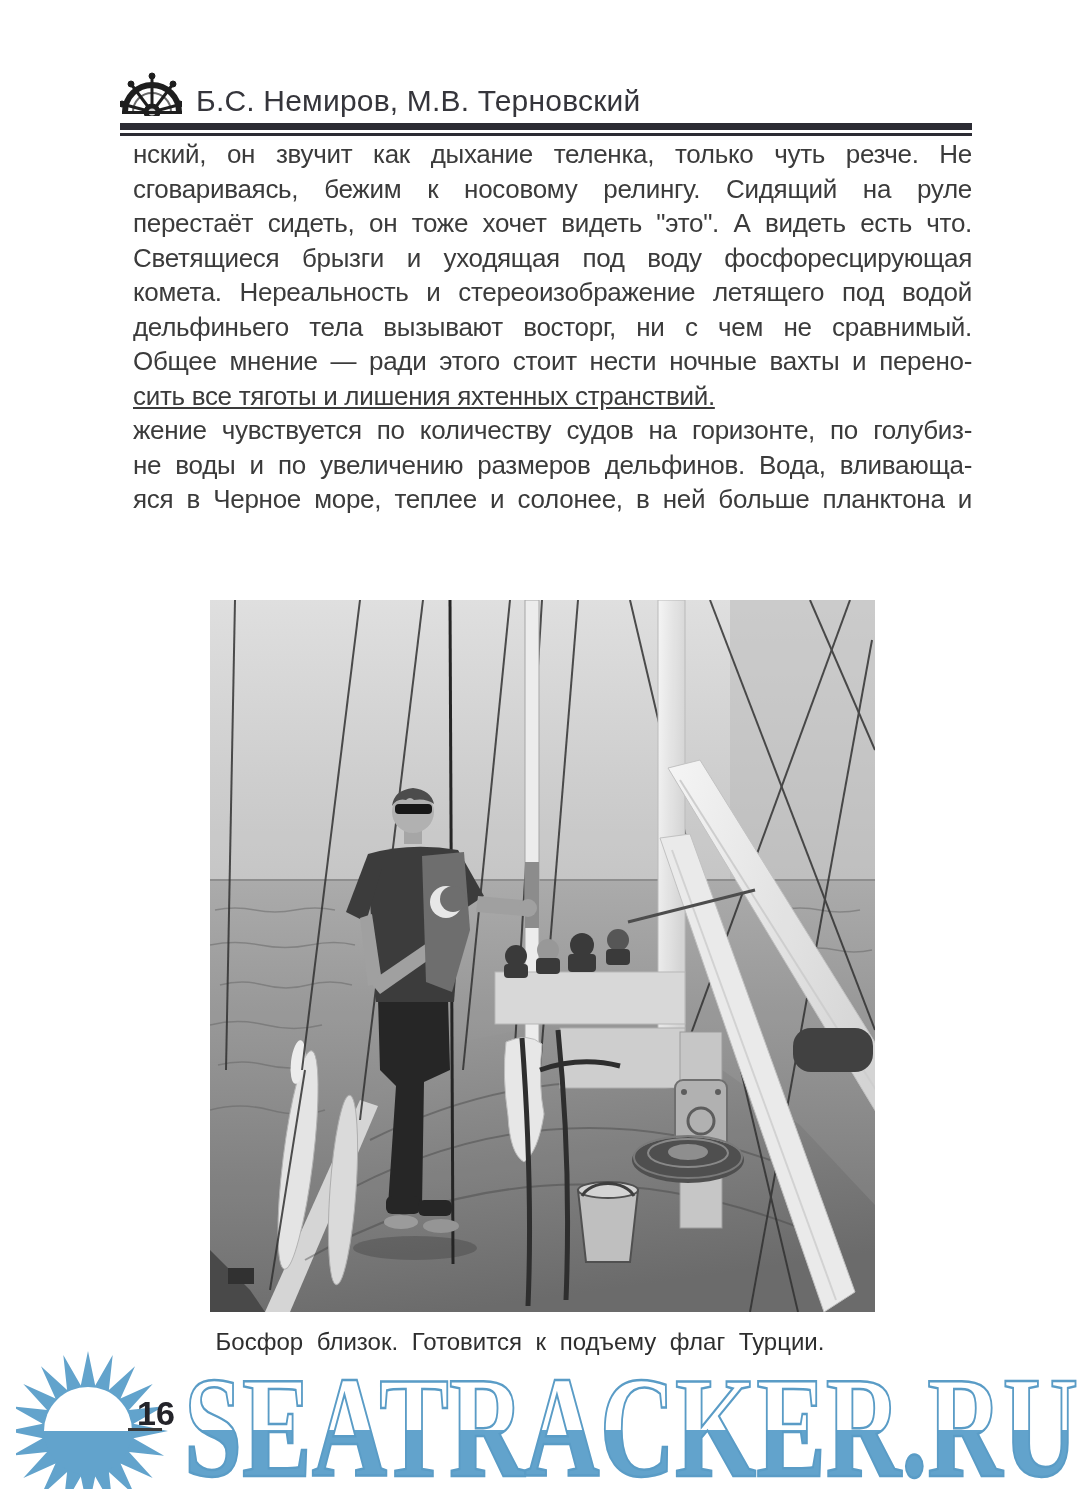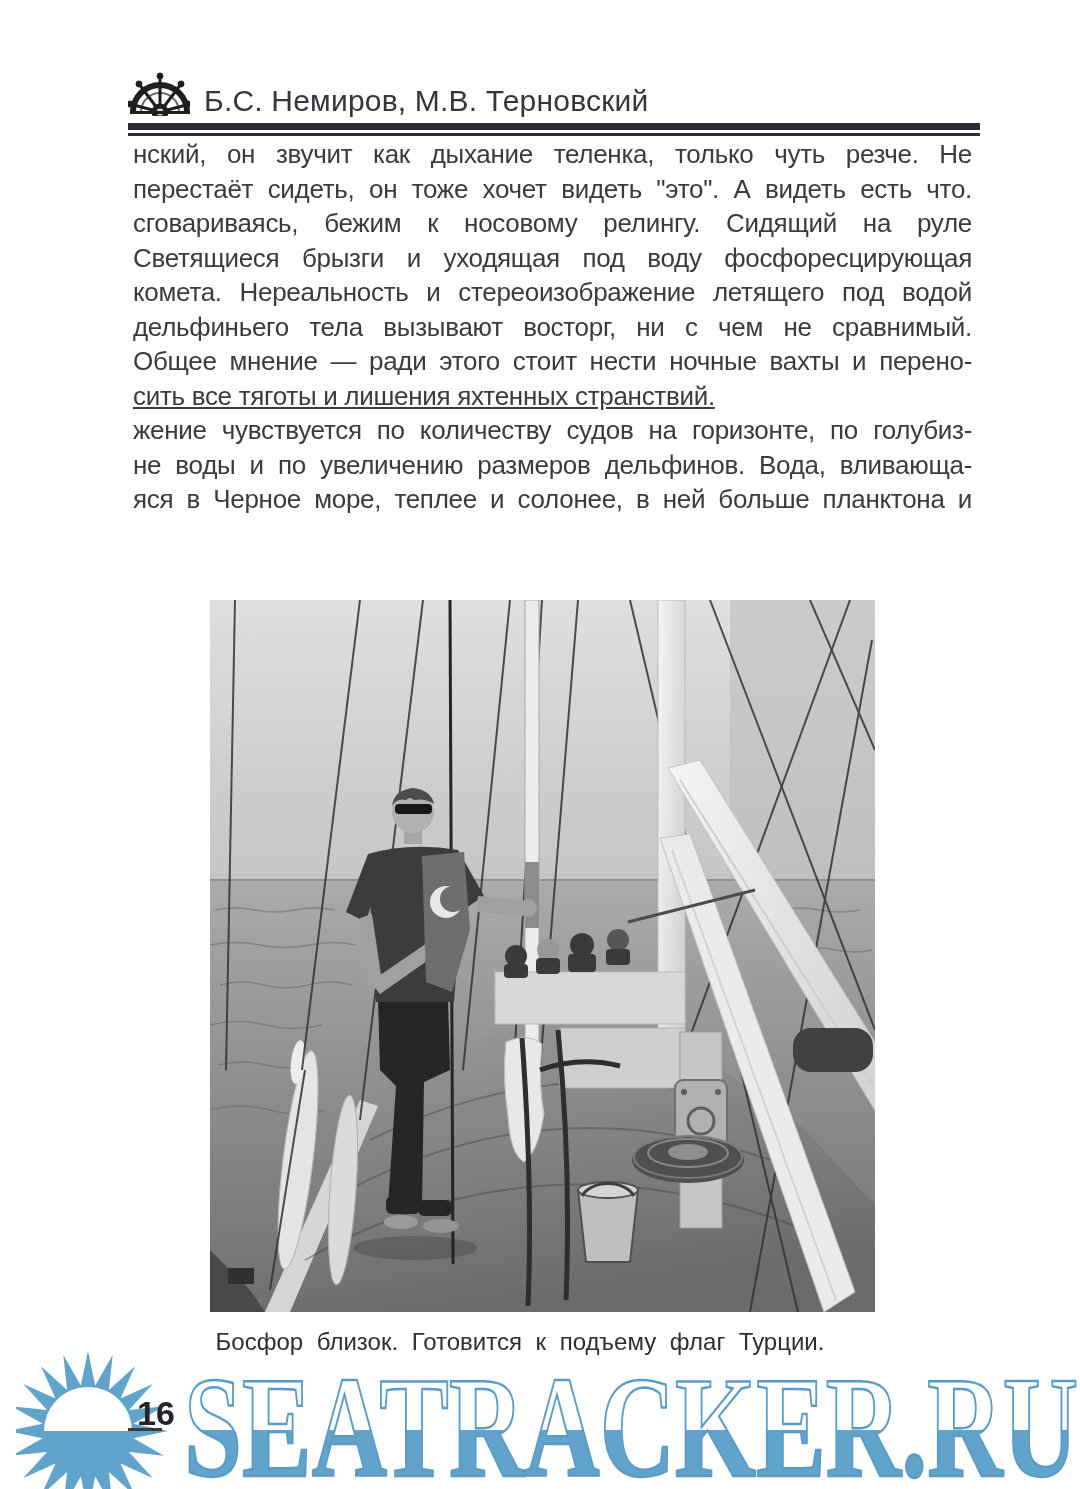--- a/index.html
+++ b/index.html
@@ -1,21 +1,21 @@
 <!DOCTYPE html>
 <html><head>
 <meta charset="utf-8">
 <style>
   html,body{margin:0;padding:0;}
   body{
     width:1080px;height:1489px;position:relative;background:#ffffff;
     font-family:"Liberation Sans", sans-serif;overflow:hidden;
   }
   
-  .header{position:absolute;left:128px;top:70px;width:852px;}
+  .header{position:absolute;left:120px;top:70px;width:852px;}
   .header-row{display:flex;align-items:flex-end;gap:14px;height:50px;}
   .header-title{
     font-size:30px;color:#35353b;letter-spacing:0.2px;
     line-height:1;padding-bottom:4px;
   }
   .rule-thick{height:7px;background:#2c2c34;margin-top:3px;}
   .rule-thin{height:3px;background:#2c2c34;margin-top:3px;}
   
   .textblock{
     position:absolute;left:133px;top:137px;width:839px;
@@ -71,22 +71,22 @@
       </svg>
     </span>
     <span class="header-title">Б.С. Немиров, М.В. Терновский</span>
   </div>
   <div class="rule-thick"></div>
   <div class="rule-thin"></div>
 </div>
 
 <div class="textblock">
   <div class="tline">нский, он звучит как дыхание теленка, только чуть резче. Не</div>
+  <div class="tline">сговариваясь, бежим к носовому релингу. Сидящий на руле</div>
   <div class="tline">перестаёт сидеть, он тоже хочет видеть "это". А видеть есть что.</div>
-  <div class="tline">сговариваясь, бежим к носовому релингу. Сидящий на руле</div>
   <div class="tline">Светящиеся брызги и уходящая под воду фосфоресцирующая</div>
   <div class="tline">комета. Нереальность и стереоизображение летящего под водой</div>
   <div class="tline">дельфиньего тела вызывают восторг, ни с чем не сравнимый.</div>
   <div class="tline">Общее мнение — ради этого стоит нести ночные вахты и перено-</div>
   <div class="tline lastline">сить все тяготы и лишения яхтенных странствий.</div>
   <div class="tline">жение чувствуется по количеству судов на горизонте, по голубиз-</div>
   <div class="tline">не воды и по увеличению размеров дельфинов. Вода, вливающа-</div>
   <div class="tline">яся в Черное море, теплее и солонее, в ней больше планктона и</div>
 </div>
 

